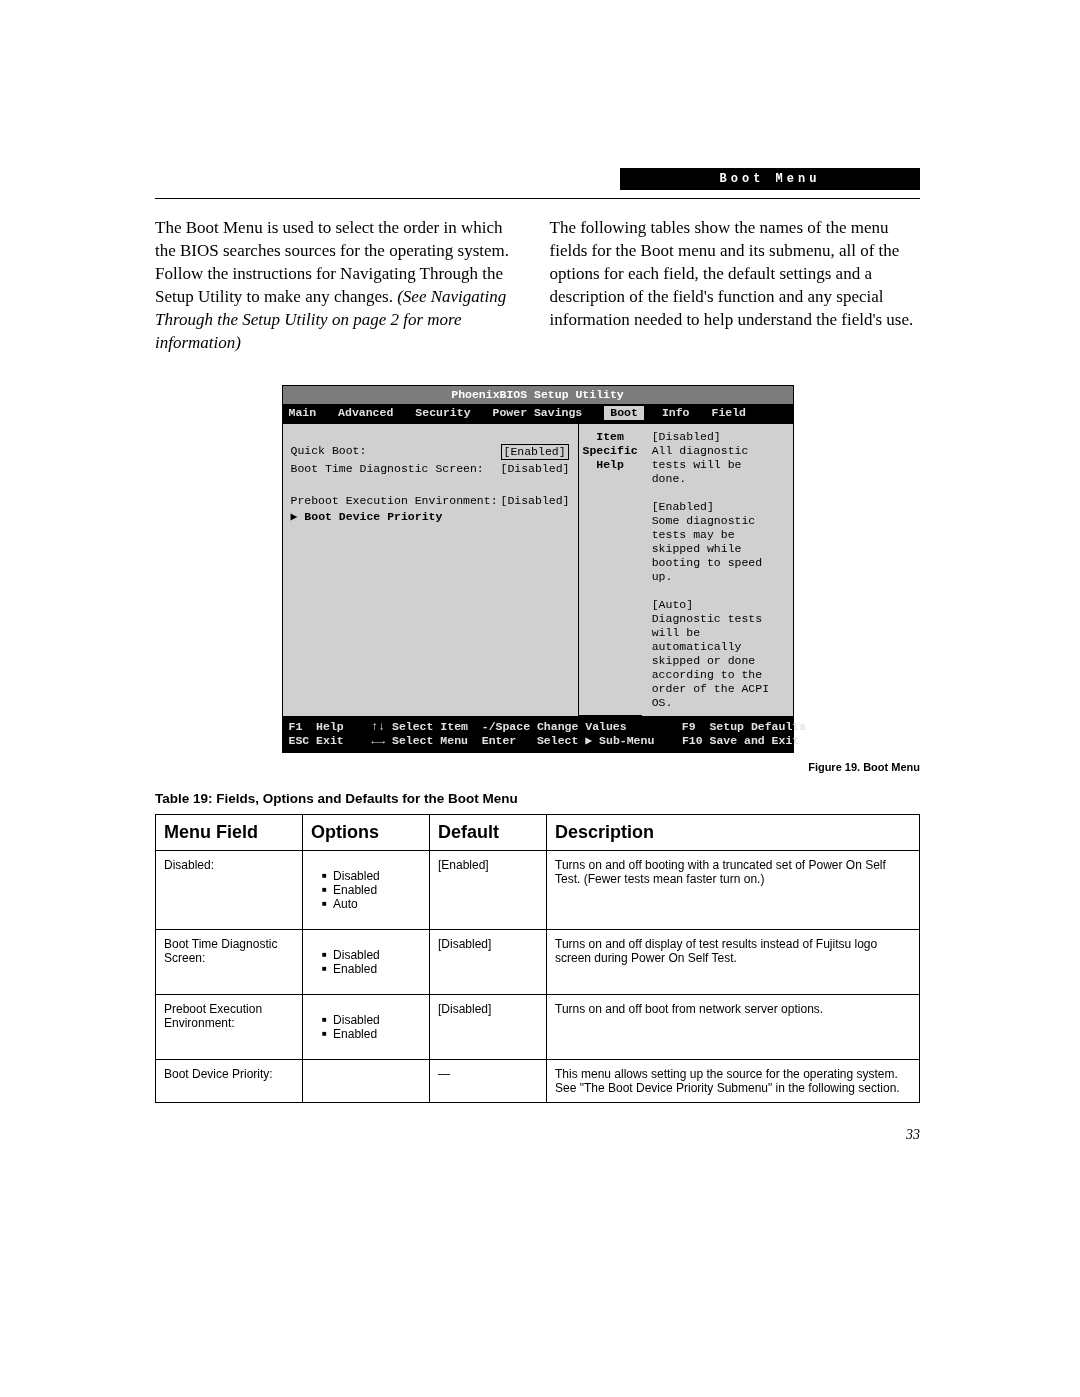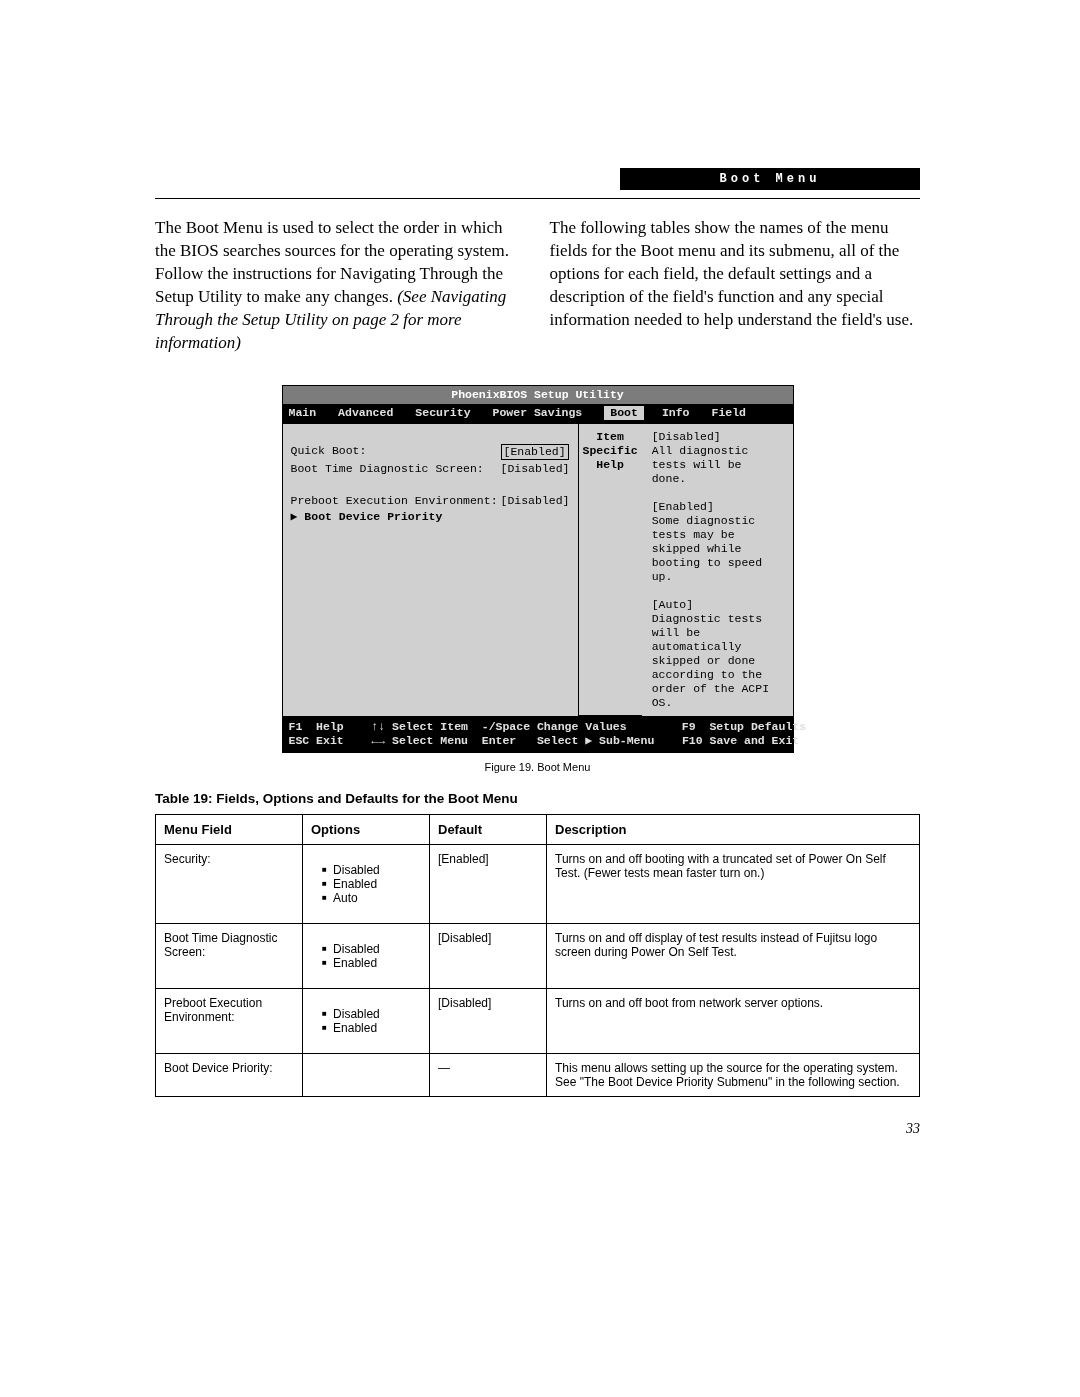--- a/index.html
+++ b/index.html
@@ -118,23 +118,23 @@
   }
   .bios-footer {
     background: #000;
     color: #e0e0e0;
     padding: 3px 6px 4px 6px;
     white-space: pre;
     font-weight: bold;
   }
 
   .fig-caption {
-    text-align: center;
+    text-align: right;
     font-family: Arial, sans-serif;
-    font-weight: normal;
+    font-weight: bold;
     font-size: 11px;
     margin: 4px 0 18px 0;
   }
   .table-title {
     font-family: Arial, sans-serif;
     font-weight: bold;
     font-size: 13.5px;
     margin: 6px 0 8px 0;
   }
   table.fields {
@@ -144,21 +144,21 @@
     font-size: 12px;
   }
   table.fields th, table.fields td {
     border: 1px solid #000;
     padding: 7px 8px;
     text-align: left;
     vertical-align: top;
   }
   table.fields th {
     font-weight: bold;
-    font-size: 13px;
+    font-size: 18px;
   }
   table.fields td ul {
     list-style: none;
     margin: 11px;
     padding: 0;
   }
   table.fields td ul li::before {
     content: "■ ";
     font-size: 8px;
     vertical-align: 2px;
@@ -241,21 +241,21 @@
     <thead>
       <tr>
         <th style="width:130px">Menu Field</th>
         <th style="width:110px">Options</th>
         <th style="width:100px">Default</th>
         <th>Description</th>
       </tr>
     </thead>
     <tbody id="table-body">
         <tr>
-          <td>Security:</td>
+          <td>Disabled:</td>
           <td>
             <ul>
               <li>Disabled</li>
               <li>Enabled</li>
               <li>Auto</li>
             </ul>
           </td>
           <td>[Enabled]</td>
           <td>Turns on and off booting with a truncated set of Power On Self Test. (Fewer tests mean faster turn on.)</td>
         </tr>

